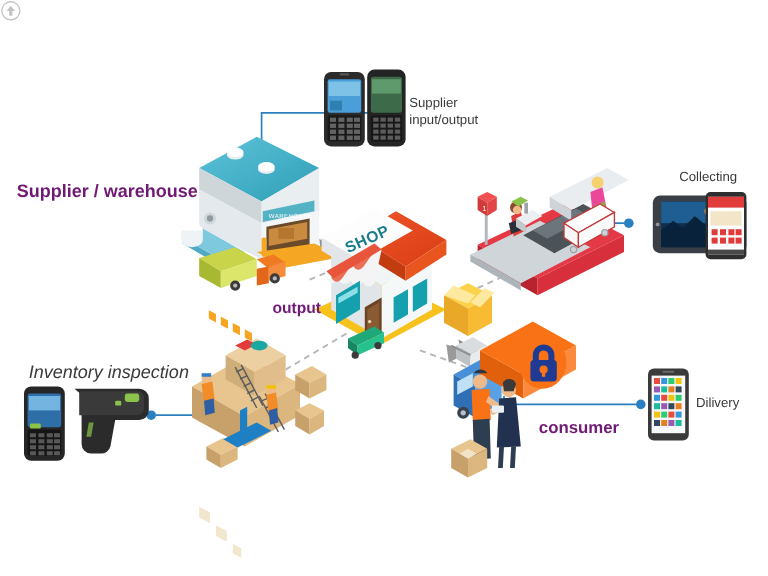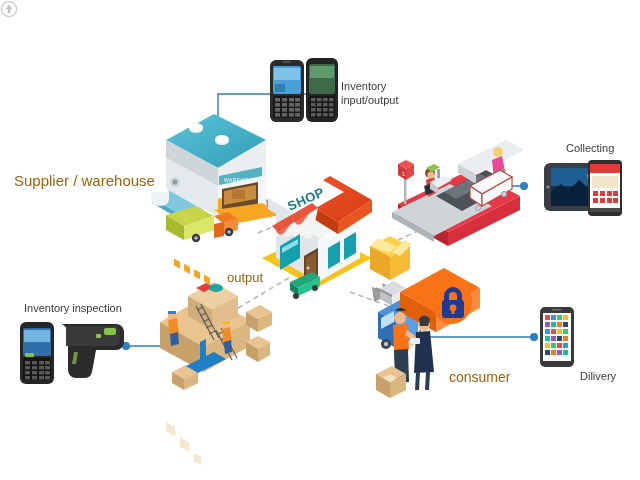--- a/index.html
+++ b/index.html
@@ -3,21 +3,21 @@
 <meta charset="utf-8">
 <style>
   html,body{margin:0;padding:0;}
   body{
     width:640px;height:480px;position:relative;overflow:hidden;
     background:#ffffff;
     font-family:"Liberation Sans","DejaVu Sans",sans-serif;
   }
   #stage{position:absolute;inset:0;width:640px;height:480px;}
   .lbl{position:absolute;white-space:pre-line;}
-  .lbl-blue{color:#a16207;font-weight:normal;margin-top:21px;}
+  .lbl-blue{color:#701a75;font-weight:bold;}
   .lbl-dark{color:#3a3a3a;}
   svg{position:absolute;left:0;top:0;}
   .wm{position:absolute;right:12px;bottom:14px;width:18px;height:18px;}
 </style>
 </head>
 <body>
 
 <div id="stage">
 
 <svg width="640" height="480" viewBox="0 0 640 480">
@@ -509,31 +509,31 @@
           <rect x="551" y="350" width="5" height="5" fill="#e67e22"></rect>
       <rect x="557" y="350" width="5" height="5" fill="#9b59b6"></rect>
           <rect x="563" y="350" width="5" height="5" fill="#1abc9c"></rect>
     </g>
     <rect x="552" y="309" width="10" height="1.6" rx="0.8" fill="#6a6a6a"></rect>
   </g>
 </svg>
 
 <div class="lbl lbl-blue" style="left:14px;top:151px;font-size:15px;">Supplier / warehouse</div>
 
-<div class="lbl lbl-dark" style="left:341px;top:79px;font-size:11px;line-height:14px;">Inventory
+<div class="lbl lbl-dark" style="left:341px;top:79px;font-size:11px;line-height:14px;">Supplier
 input/output</div>
 
 <div class="lbl lbl-dark" style="left:566px;top:142px;font-size:11px;">Collecting</div>
 
 <div class="lbl lbl-blue" style="left:227px;top:249px;font-size:13px;">output</div>
 
-<div class="lbl lbl-dark" style="left:24px;top:302px;font-size:11px;">Inventory  inspection</div>
+<div class="lbl lbl-dark" style="left:24px;top:302px;font-size:15px;font-style:italic;">Inventory  inspection</div>
 
 <div class="lbl lbl-blue" style="left:449px;top:348px;font-size:14px;">consumer</div>
 
-<div class="lbl lbl-dark" style="left:580px;top:330px;font-size:11px;margin-top:40px;">Dilivery</div>
+<div class="lbl lbl-dark" style="left:580px;top:330px;font-size:11px;">Dilivery</div>
 
 <svg class="wm" viewBox="0 0 20 20">
   <circle cx="10" cy="10" r="8.4" fill="none" stroke="#c3c3c3" stroke-width="1.2"></circle>
   <path d="M10,5.4 L14,10.2 L11.5,10.2 L11.5,14.6 L8.5,14.6 L8.5,10.2 L6,10.2 z" fill="#c3c3c3"></path>
 </svg>
 
 </div>
 
 </body></html>

